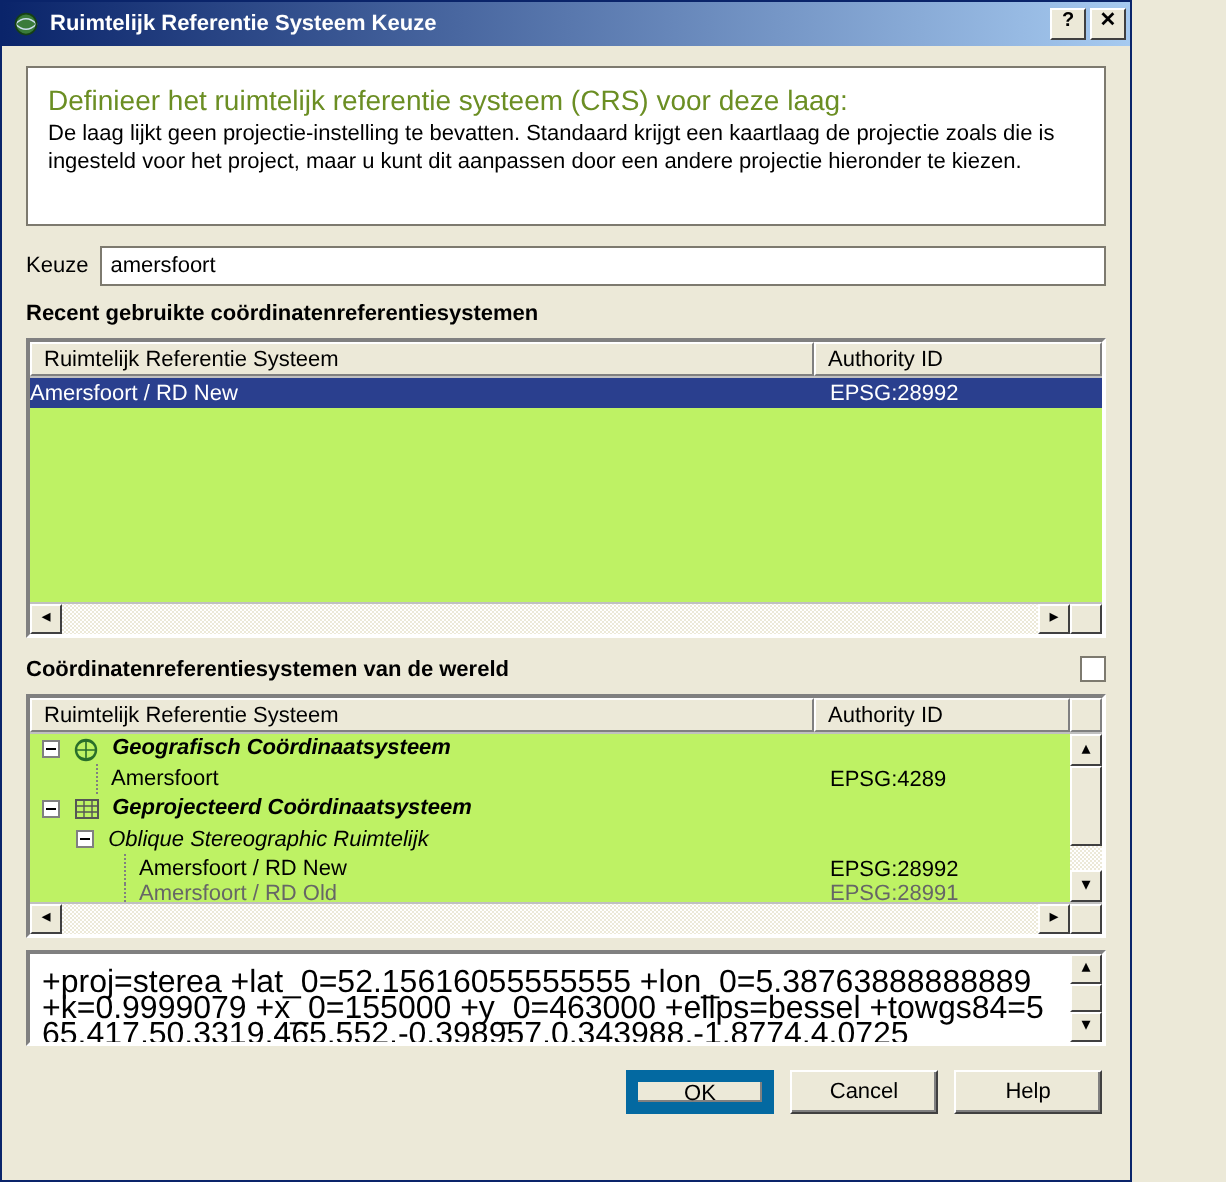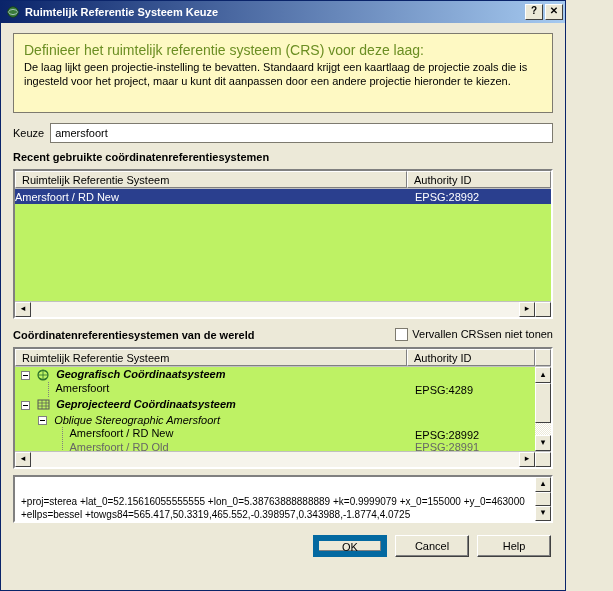--- a/index.html
+++ b/index.html
@@ -52,21 +52,21 @@
   }
   .client {
     flex: 1;
     padding: 10px 12px 8px 12px;
     display: flex;
     flex-direction: column;
     gap: 6px;
   }
   .intro-box {
     border: 1px solid #7d7a6f;
-    background: #fef9c3;
+    background: #ffffff;
     padding: 8px 10px 24px 10px;
   }
   .intro-title {
     color: #6b8e23;
     font-size: 14px;
   }
   .intro-text {
     margin-top: 2px;
     font-size: 11px;
     line-height: 14px;
@@ -241,22 +241,22 @@
   .vscroll .track-gap { flex: 1; }
   .proj-panel {
     border: 2px solid;
     border-color: #808080 #fff #fff #808080;
     background: #fff;
     height: 48px;
     display: flex;
   }
   .proj-text {
     flex: 1;
-    padding: 18px 6px;
-    font-size: 10px;
+    padding: 8px 6px;
+    font-size: 16px;
     line-height: 13px;
     white-space: normal;
     overflow: hidden;
     word-break: break-all;
   }
   .proj-vscroll {
     width: 16px;
     background: repeating-conic-gradient(#fff 0% 25%, #ece9d8 0% 50%) 0/2px 2px;
     display: flex;
     flex-direction: column;
@@ -350,21 +350,20 @@
         <div class="sb-track"></div>
         <div class="sb-btn">▸</div>
         <div class="sb-corner"></div>
       </div>
     </div>
 
     <div class="section-row">
       <div class="section-label">Coördinatenreferentiesystemen van de wereld</div>
       <div class="checkbox-wrap">
         <span class="checkbox-box"></span>
-        <span>Vervallen CRSsen niet tonen</span>
       </div>
     </div>
 
     <div class="listpanel world-panel">
       <div class="list-header">
         <div class="col col-name">Ruimtelijk Referentie Systeem</div>
         <div class="col col-auth" style="flex:1">Authority ID</div>
         <div class="col col-vsb"></div>
       </div>
 
@@ -402,21 +401,21 @@
                 </svg>
             </span>
             <span class="tree-label">Geprojecteerd Coördinaatsysteem</span>
           </div>
           <div class="cell-auth"></div>
         </div>
         <div class="list-row">
           <div class="cell-name">
             <span class="tree-indent" style="width:14px"></span>
             <span class="tree-toggle"></span>
-            <span style="font-style:italic">Oblique Stereographic Amersfoort</span>
+            <span style="font-style:italic">Oblique Stereographic Ruimtelijk</span>
           </div>
           <div class="cell-auth"></div>
         </div>
         <div class="list-row">
           <div class="cell-name">
             <span class="tree-indent" style="width:34px"></span>
             <span class="dotted-v"></span>
             <span>Amersfoort / RD New</span>
           </div>
           <div class="cell-auth">EPSG:28992</div>

